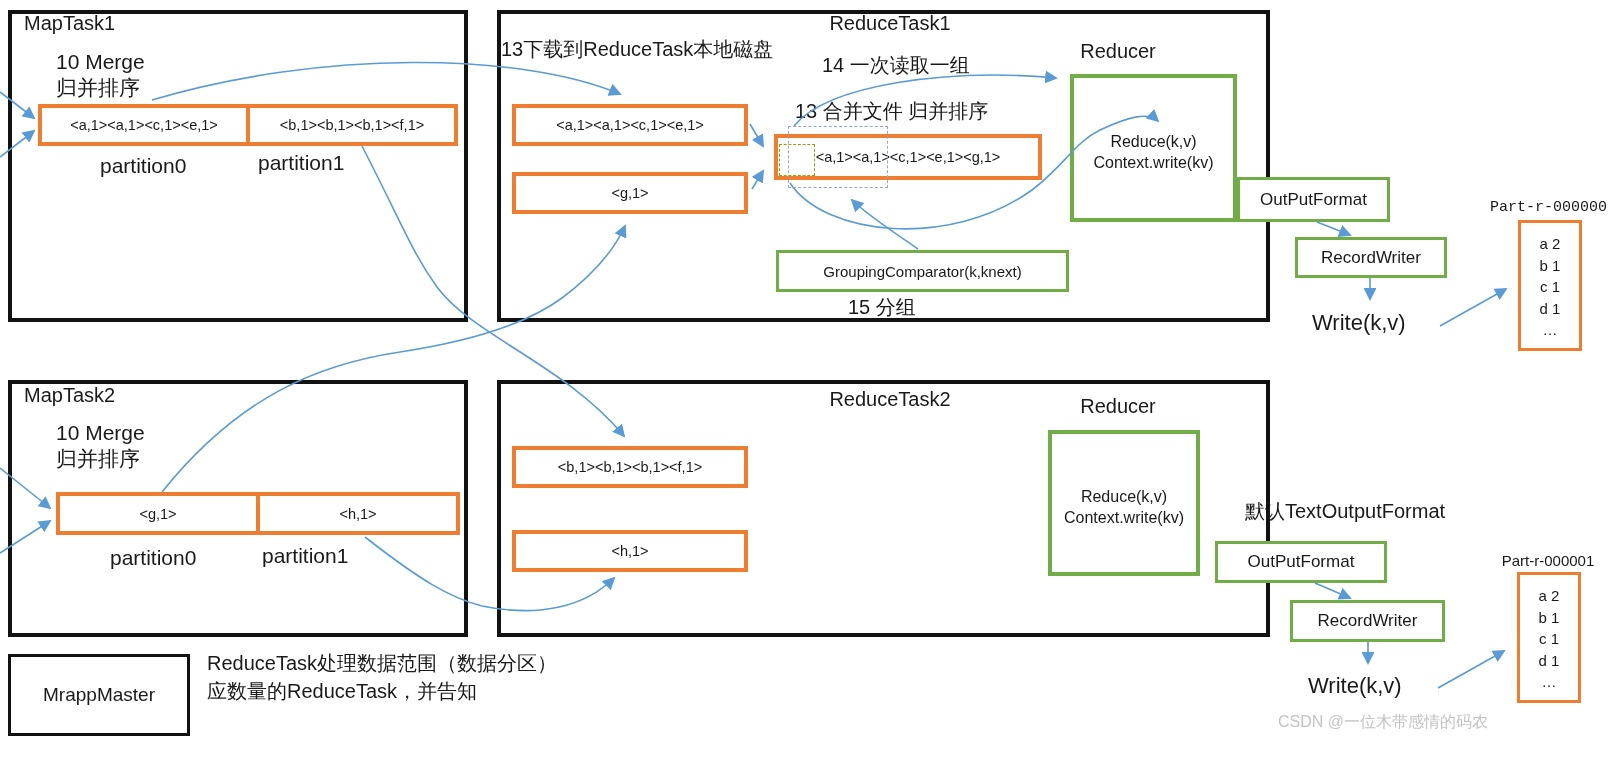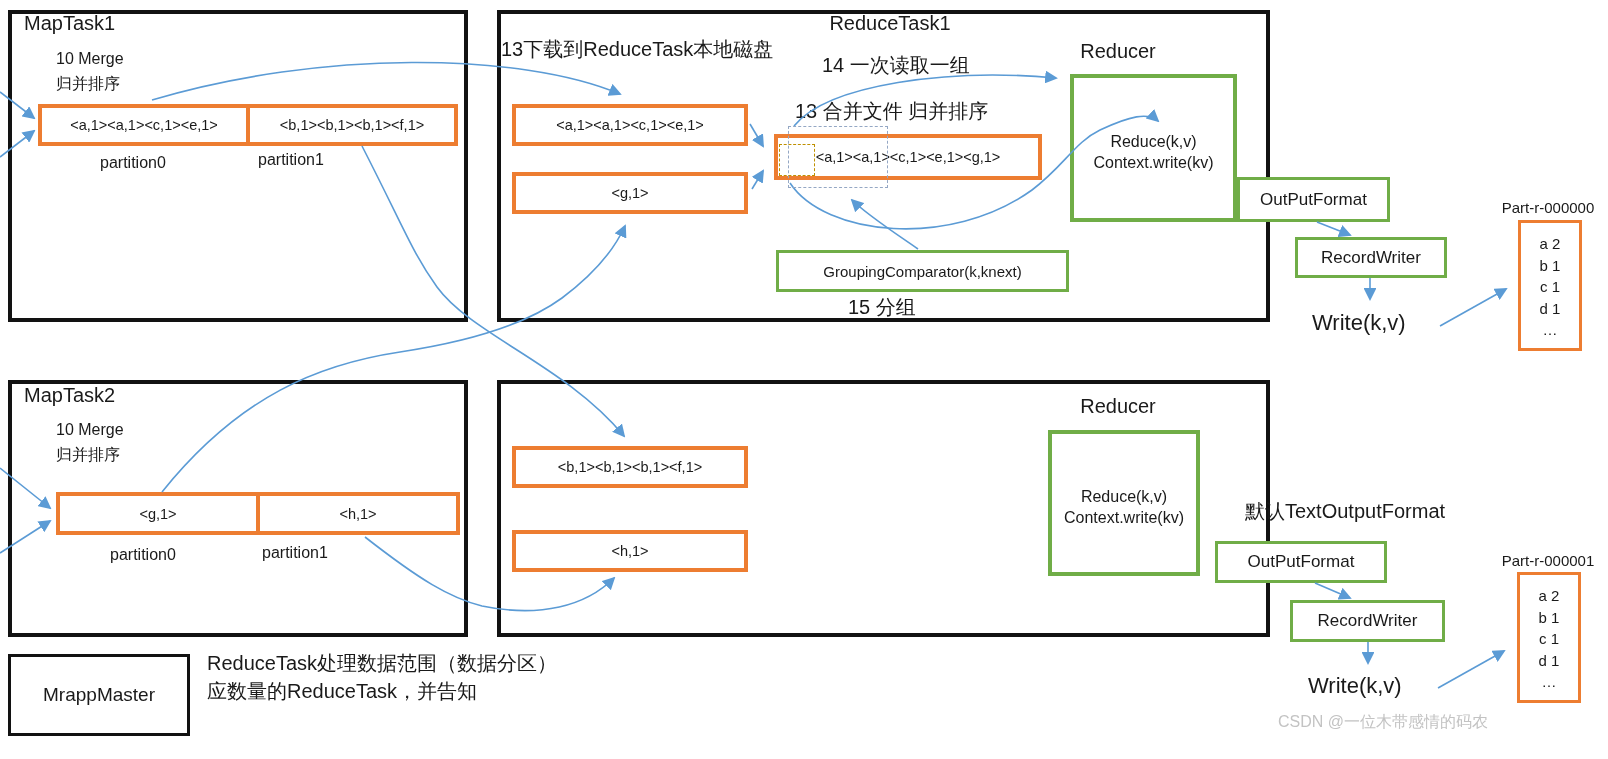--- a/index.html
+++ b/index.html
@@ -12,21 +12,21 @@
   .box-black-thin{position:absolute;border:3px solid #121212;background:#fff;box-sizing:border-box;}
   .box-orange{position:absolute;border:4px solid #ED7D31;background:#fff;box-sizing:border-box;
     display:flex;align-items:center;justify-content:center;font-size:14.5px;}
   .box-orange-thin{position:absolute;border:3px solid #ED7D31;background:#fff;box-sizing:border-box;}
   .box-green{position:absolute;border:3px solid #70AD47;background:#fff;box-sizing:border-box;
     display:flex;align-items:center;justify-content:center;font-size:17px;}
   .prow{position:absolute;border:4px solid #ED7D31;background:#fff;box-sizing:border-box;display:flex;}
   .pcell{flex:1;display:flex;align-items:center;justify-content:center;font-size:14.5px;}
   .pdiv{width:4px;background:#ED7D31;}
   .t20{font-size:20px;white-space:nowrap;}
-  .t19{font-size:16px;white-space:nowrap;}
+  .t19{font-size:21px;white-space:nowrap;}
   .t15{font-size:15px;white-space:nowrap;}
   .center{text-align:center;}
   .dash-blue{position:absolute;border:1.5px dashed #94a7c4;box-sizing:border-box;z-index:6;}
   .dash-gold{position:absolute;border:1.5px dashed #BF9000;box-sizing:border-box;z-index:7;}
   #arrows{position:absolute;left:0;top:0;z-index:5;pointer-events:none;}
   .partrows{line-height:21.5px;font-size:15px;text-align:center;padding-top:10px;}
   .reducer-body{line-height:21px;font-size:16px;text-align:center;margin-top:8px;}
   .watermark{color:#c3c3c3;font-size:16px;white-space:nowrap;}
   .notes{font-size:20px;line-height:27.5px;white-space:nowrap;}
 </style>
@@ -76,35 +76,36 @@
 
   <div class="abs t20 center" style="left:1043px;top:40px;width:150px;">Reducer</div>
   <div class="box-green" style="left:1070px;top:74px;width:167px;height:148px;border-width:4px;">
     <div class="reducer-body">
       <div>Reduce(k,v)</div>
       <div>Context.write(kv)</div>
     </div>
   </div>
 
   <div class="box-black" style="left:497px;top:380px;width:773px;height:257px;"></div>
+  <div class="abs t20 center" style="left:780px;top:388px;width:220px;">ReduceTask2</div>
   <div class="box-orange" style="left:512px;top:446px;width:236px;height:42px;">&lt;b,1&gt;&lt;b,1&gt;&lt;b,1&gt;&lt;f,1&gt;</div>
   <div class="box-orange" style="left:512px;top:530px;width:236px;height:42px;">&lt;h,1&gt;</div>
 
   <div class="abs t20 center" style="left:1043px;top:395px;width:150px;">Reducer</div>
   <div class="box-green" style="left:1048px;top:430px;width:152px;height:146px;border-width:4px;">
     <div class="reducer-body">
       <div>Reduce(k,v)</div>
       <div>Context.write(kv)</div>
     </div>
   </div>
 
   <div class="box-green" style="left:1237px;top:177px;width:153px;height:45px;">OutPutFormat</div>
   <div class="box-green" style="left:1295px;top:237px;width:152px;height:41px;">RecordWriter</div>
   <div class="abs" style="left:1312px;top:310px;font-size:22px;">Write(k,v)</div>
-  <div class="abs t15 center" style="left:1490px;top:199px;width:116px;">Part-r-000000</div>
+  <div class="abs t15 center" style="left:1490px;top:199px;width:116px;font-family:Liberation Mono, monospace;">Part-r-000000</div>
   <div class="box-orange-thin partrows" style="left:1518px;top:220px;width:64px;height:131px;">
     <div>a 2</div>
     <div>b 1</div>
     <div>c 1</div>
     <div>d 1</div>
     <div>…</div>
   </div>
 
   <div class="abs t20" style="left:1245px;top:498px;">默认TextOutputFormat</div>
   <div class="box-green" style="left:1215px;top:541px;width:172px;height:42px;">OutPutFormat</div>

